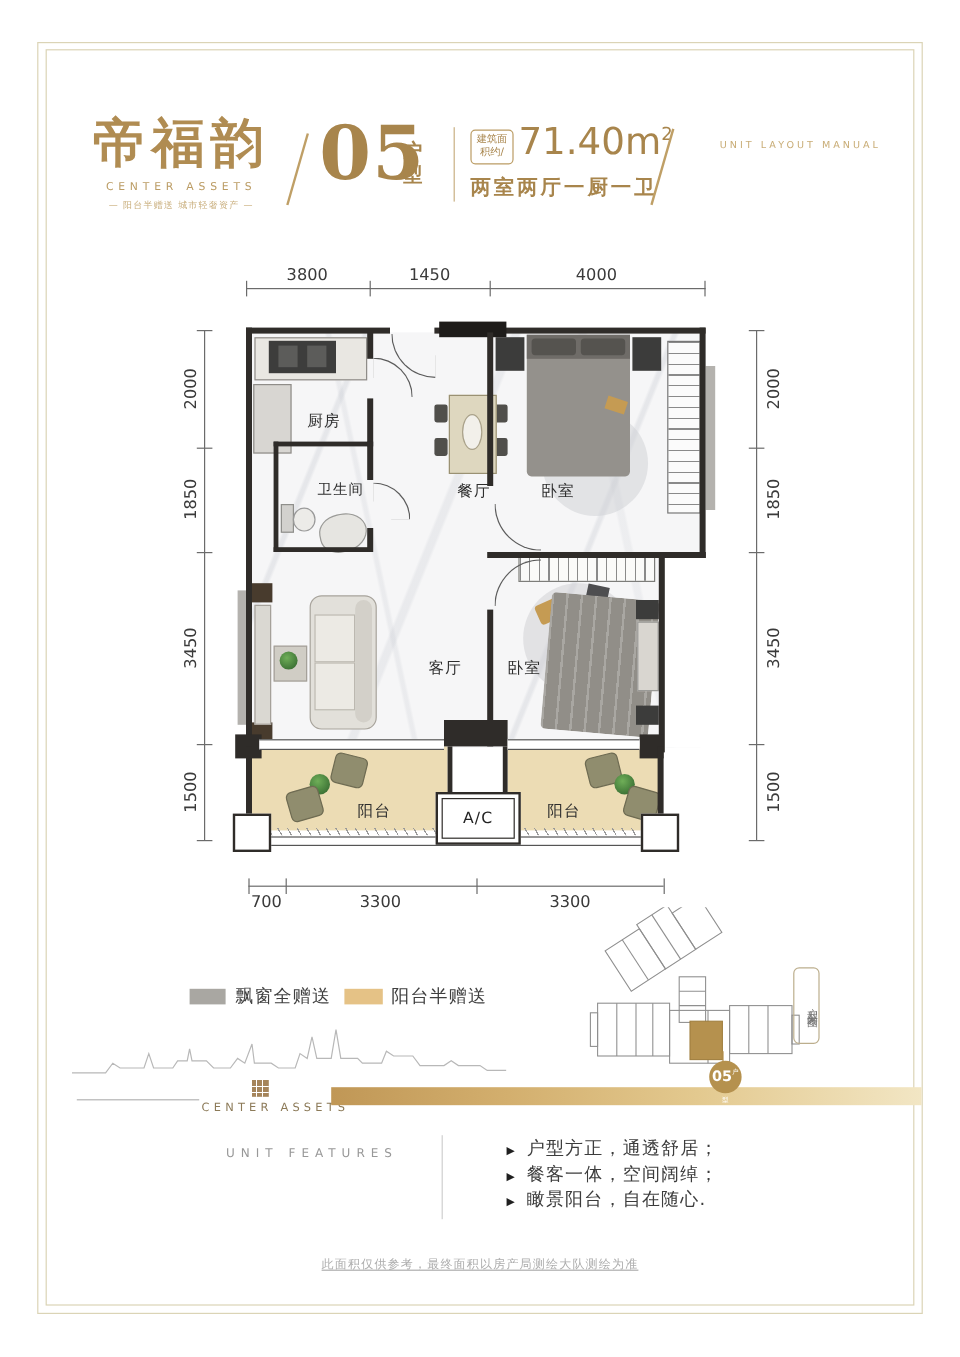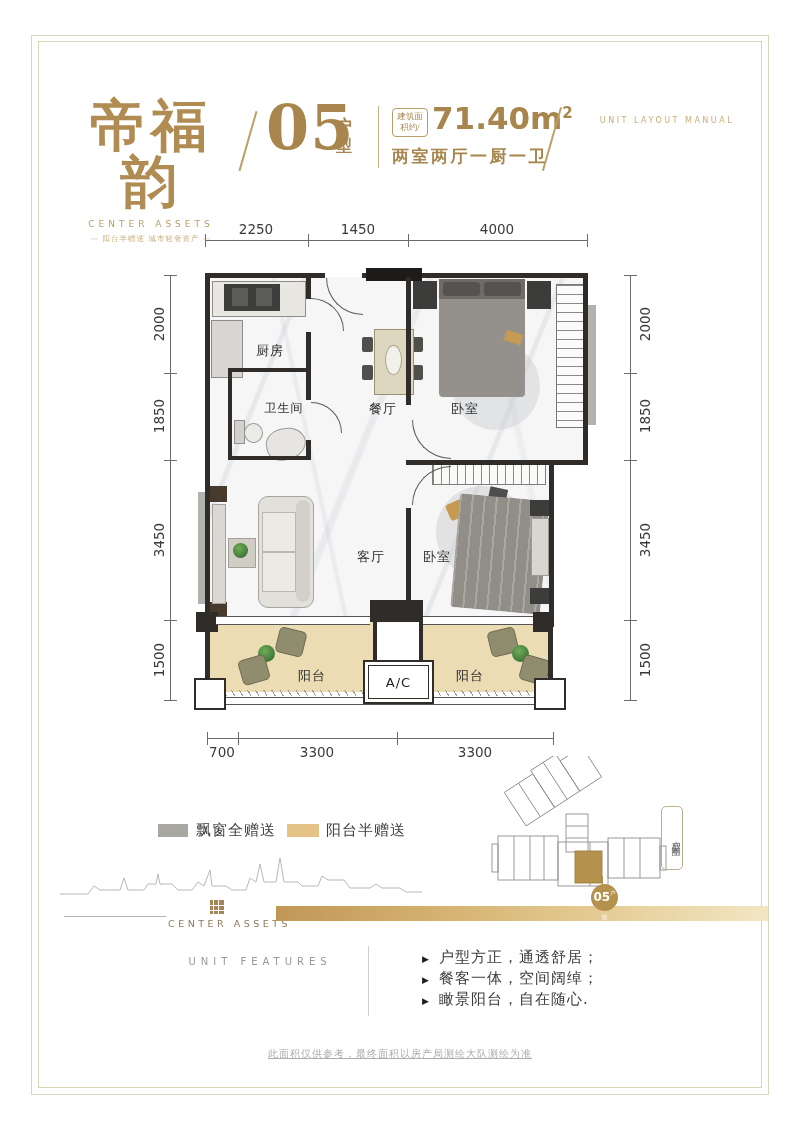--- a/index.html
+++ b/index.html
@@ -1,31 +1,31 @@
 <!DOCTYPE html>
 <html><head>
 <meta charset="utf-8">
 <style>
   html,body{margin:0;padding:0;background:#fff;}
   #page{position:relative;width:800px;height:1131px;background:#fff;overflow:hidden;
         font-family:"DejaVu Sans","Liberation Sans",sans-serif;}
   .abs{position:absolute;}
   .frame{position:absolute;border:1px solid #dbd4b6;}
   
-  .logo-title{font-size:56px;font-weight:700;color:#b08c52;letter-spacing:5px;line-height:1;}
+  .logo-title{font-size:44px;font-weight:700;color:#b08c52;letter-spacing:5px;line-height:1;}
   .logo-sub{font-size:9px;letter-spacing:4px;color:#bb9c64;margin-top:9px;}
   .logo-tag{font-size:7.5px;letter-spacing:1px;color:#c9ae7c;margin-top:5px;}
   .slash{position:absolute;width:1.5px;background:#bf9f66;transform:rotate(16deg);}
   .unit-no{position:absolute;font-family:"DejaVu Serif","Liberation Serif",serif;font-weight:700;
            font-size:62px;color:#a8854c;line-height:1;letter-spacing:1px;}
   .unit-suf{position:absolute;width:20px;font-size:16px;line-height:1.25;color:#a8854c;word-break:break-all;font-weight:700;}
   .vdiv{position:absolute;width:1px;background:#c9b083;}
   .area-box{position:absolute;width:32px;border:1px solid #bb9c64;border-radius:4px;font-size:8.5px;
             color:#a8854c;line-height:1.35;text-align:center;padding:2px 1px;word-break:break-all;}
-  .area-val{position:absolute;font-size:31px;font-weight:700;color:#a8854c;line-height:1;}
+  .area-val{position:absolute;font-size:31px;font-weight:400;color:#a8854c;line-height:1;}
   .area-val sup{font-size:15px;}
   .layout-desc{position:absolute;font-size:17px;letter-spacing:2.5px;color:#a8854c;font-weight:700;}
   .right-en{font-size:8px;letter-spacing:2.5px;color:#c9ad77;}
   .right-cn{font-size:18px;letter-spacing:3px;color:#b3925c;margin-top:10px;font-weight:700;}
   
   .dline{position:absolute;background:#6b6b6b;}
   .tick{position:absolute;background:#6b6b6b;}
   .dim{position:absolute;width:60px;text-align:center;font-size:13.5px;color:#3a3a3a;}
   .dimv{position:absolute;width:60px;height:14px;text-align:center;font-size:13.5px;color:#3a3a3a;transform:rotate(-90deg);}
   
@@ -79,34 +79,34 @@
 
   <div class="abs" style="left:62px;top:98px;width:178px;text-align:center;">
     <div class="logo-title">帝福韵</div>
     <div class="logo-sub">CENTER ASSETS</div>
     <div class="logo-tag">— 阳台半赠送  城市轻奢资产 —</div>
   </div>
   <div class="slash" style="left:247px;top:110px;height:62px;"></div>
   <div class="unit-no" style="left:266px;top:97px;">05</div>
   <div class="unit-suf" style="left:336px;top:116px;">户型</div>
   <div class="vdiv" style="left:378px;top:106px;height:62px;"></div>
-  <div class="area-box" style="left:392px;top:108px;font-family:Liberation Serif, serif;">建筑面积约/</div>
+  <div class="area-box" style="left:392px;top:108px;">建筑面积约/</div>
   <div class="area-val" style="left:432px;top:103px;"><span>71.40m</span><sup>2</sup></div>
   <div class="layout-desc" style="left:392px;top:145px;">两室两厅一厨一卫</div>
   <div class="slash" style="left:551px;top:106px;height:66px;"></div>
   <div class="abs" style="left:572px;top:116px;width:190px;text-align:center;">
     <div class="right-en">UNIT LAYOUT MANUAL</div>
   </div>
 
   <div class="dline" style="left:205px;top:240px;width:383px;height:1px;"></div>
   <div class="tick" style="left:205px;top:234px;width:1px;height:13px;"></div>
   <div class="tick" style="left:308px;top:234px;width:1px;height:13px;"></div>
   <div class="tick" style="left:408px;top:234px;width:1px;height:13px;"></div>
   <div class="tick" style="left:587px;top:234px;width:1px;height:13px;"></div>
-  <div class="dim" style="left:226px;top:221px;">2250</div>
+  <div class="dim" style="left:226px;top:221px;">3800</div>
   <div class="dim" style="left:328px;top:221px;">1450</div>
   <div class="dim" style="left:467px;top:221px;">4000</div>
 
   <div class="dline" style="left:170px;top:275px;width:1px;height:425px;"></div>
   <div class="tick" style="left:164px;top:275px;width:13px;height:1px;"></div>
   <div class="tick" style="left:164px;top:373px;width:13px;height:1px;"></div>
   <div class="tick" style="left:164px;top:460px;width:13px;height:1px;"></div>
   <div class="tick" style="left:164px;top:620px;width:13px;height:1px;"></div>
   <div class="tick" style="left:164px;top:700px;width:13px;height:1px;"></div>
   <div class="dimv" style="left:128px;top:317px;">2000</div>
@@ -234,21 +234,21 @@
   <div class="arc" style="left:311px;top:402px;width:30px;height:30px;border-top:1px solid #5a5a5a;border-right:1px solid #5a5a5a;border-radius:0 100% 0 0;"></div>
   <div class="arc" style="left:412px;top:420px;width:38px;height:38px;border-left:1px solid #5a5a5a;border-bottom:1px solid #5a5a5a;border-radius:0 0 0 100%;"></div>
   <div class="arc" style="left:412px;top:466px;width:38px;height:38px;border-left:1px solid #5a5a5a;border-top:1px solid #5a5a5a;border-radius:100% 0 0 0;"></div>
 
   <div class="acbox" style="left:363px;top:660px;width:67px;height:40px;">
     <div class="acinner">A/C</div>
   </div>
 
   <div class="lbl" style="left:240px;top:342px;">厨房</div>
   <div class="lbl sm" style="left:254px;top:400px;">卫生间</div>
-  <div class="lbl" style="left:353px;top:400px;">餐厅</div>
+  <div class="lbl" style="left:365px;top:400px;">餐厅</div>
   <div class="lbl" style="left:435px;top:400px;">卧室</div>
   <div class="lbl" style="left:341px;top:548px;">客厅</div>
   <div class="lbl" style="left:407px;top:548px;">卧室</div>
   <div class="lbl" style="left:282px;top:667px;">阳台</div>
   <div class="lbl" style="left:440px;top:667px;">阳台</div>
 
   <div class="legend-sw" style="left: 158px; top: 824px; width: 30px; height: 13px; background: rgb(169, 167, 162);"></div>
   <div class="legend-tx" style="left:196px;top:821px;">飘窗全赠送</div>
   <div class="legend-sw" style="left: 287px; top: 824px; width: 32px; height: 13px; background: rgb(229, 194, 134);"></div>
   <div class="legend-tx" style="left:326px;top:821px;">阳台半赠送</div>

